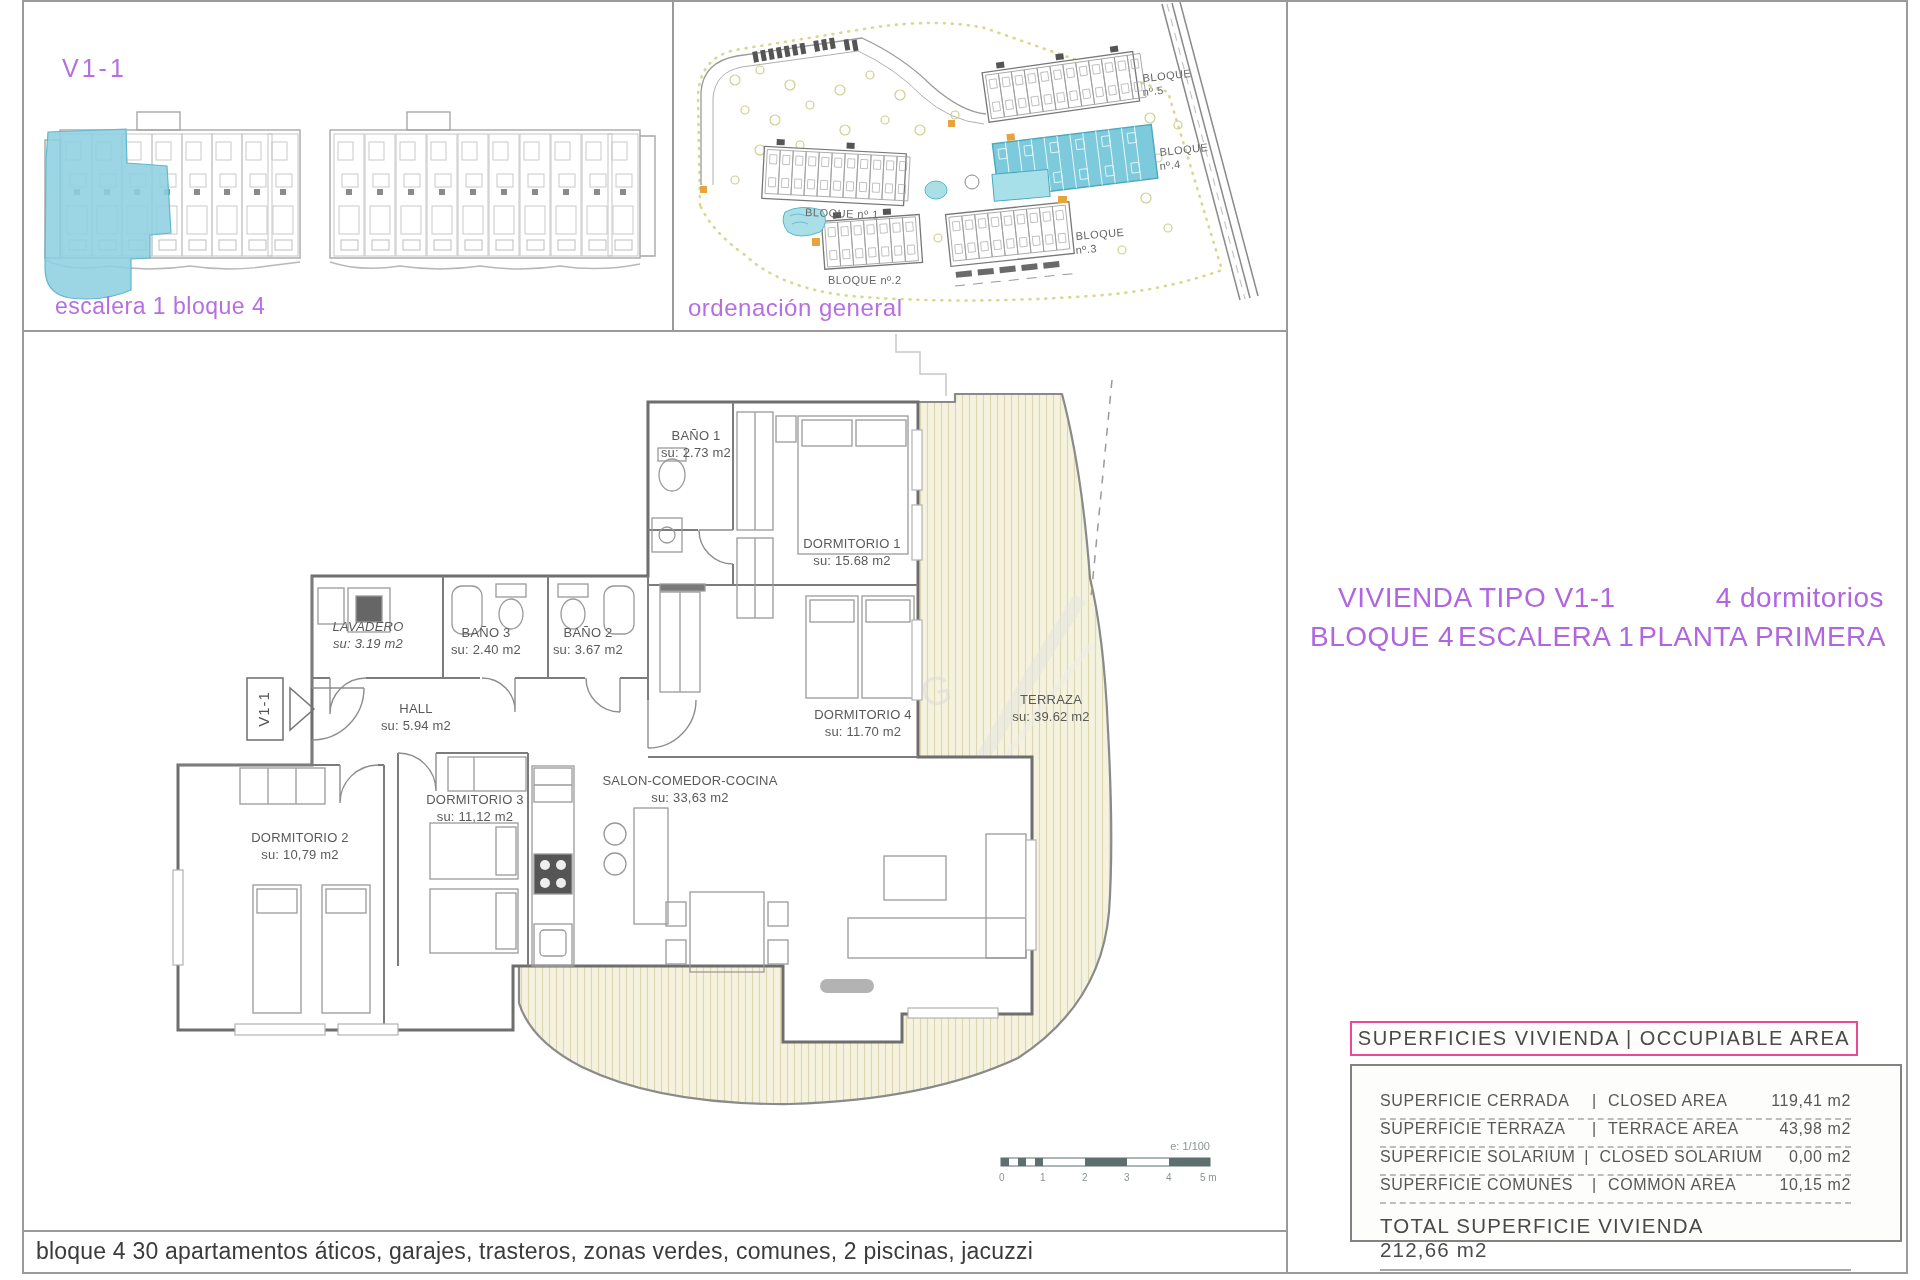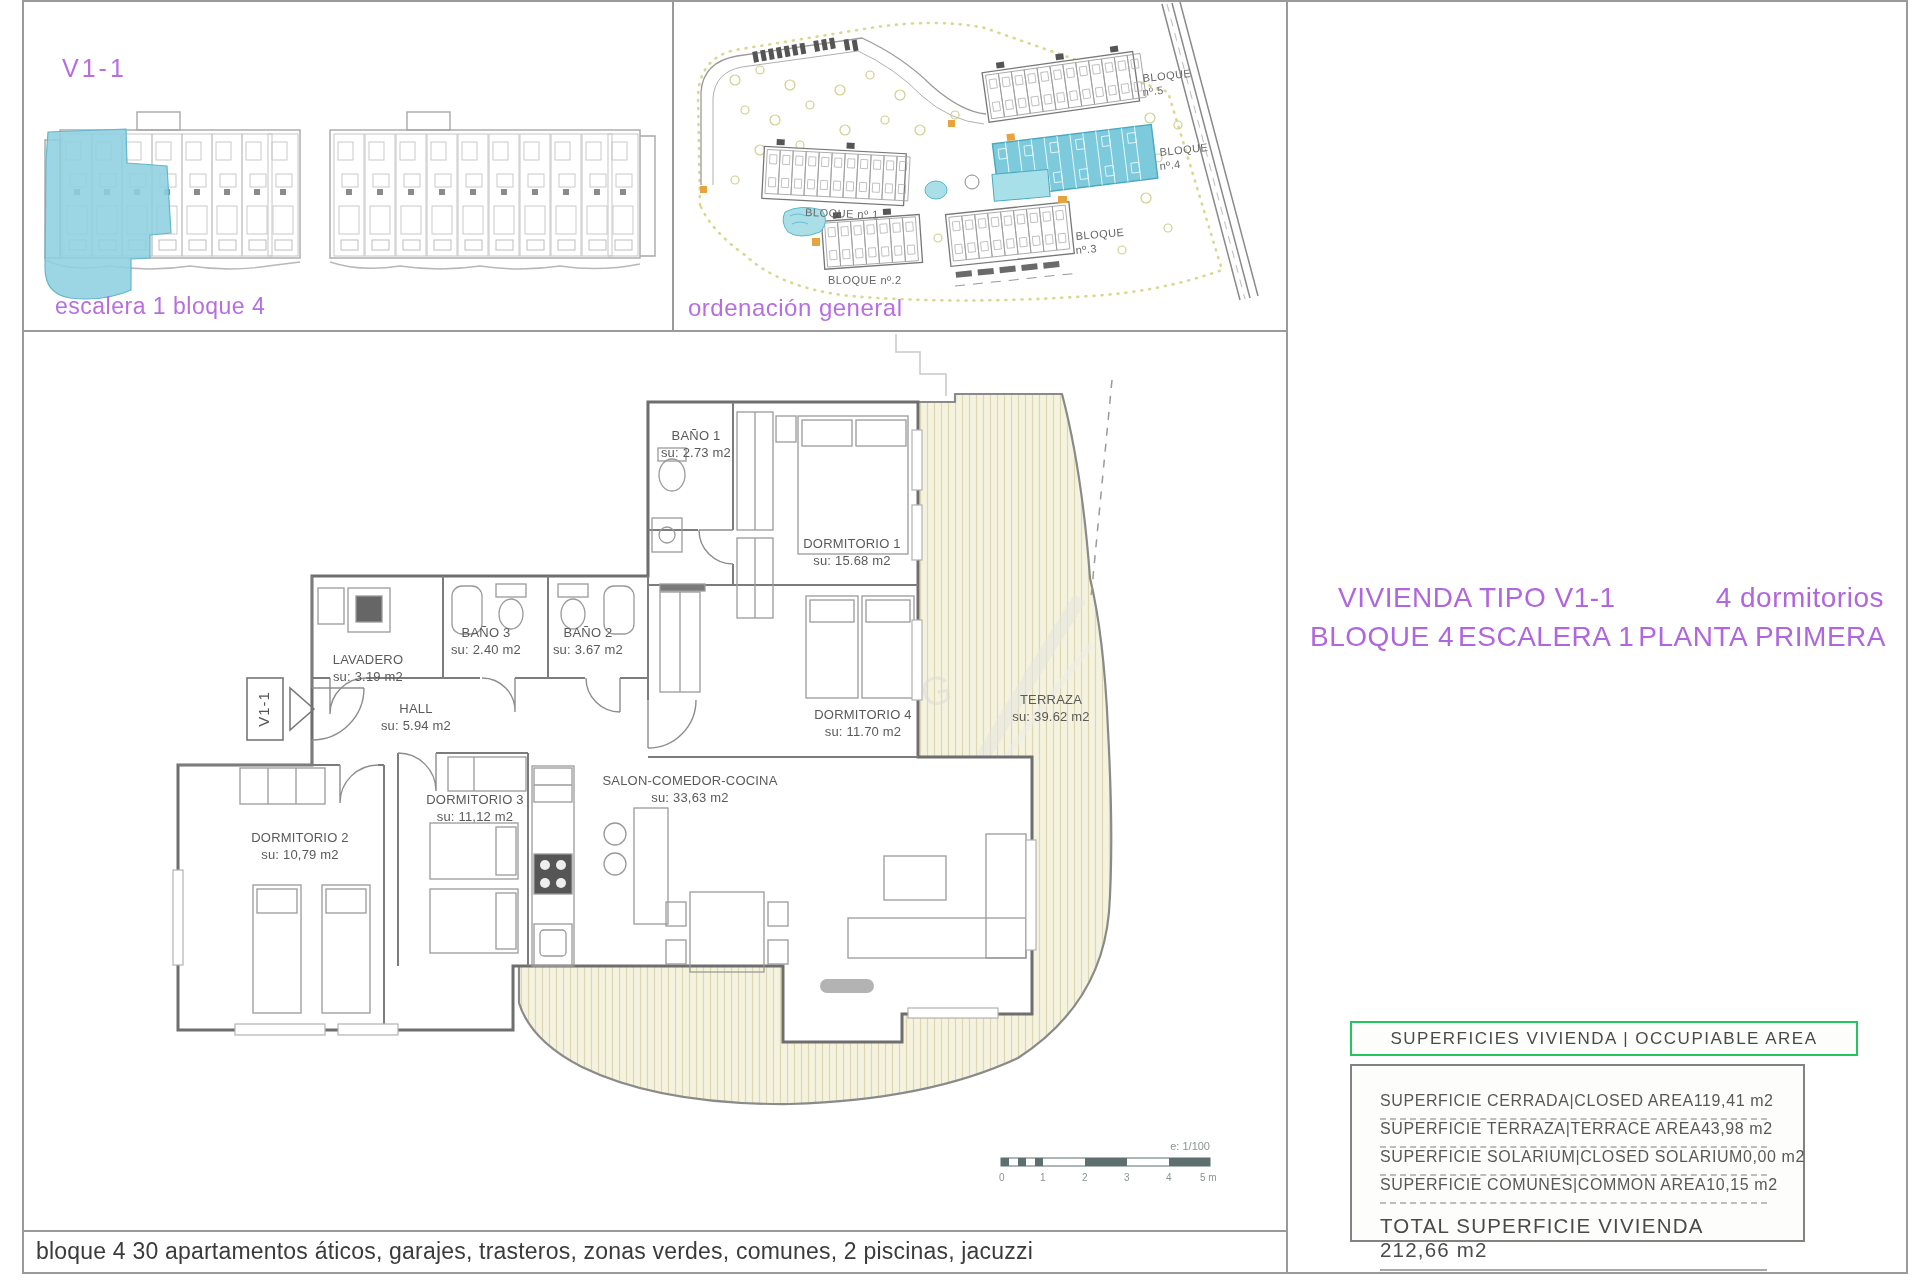--- a/index.html
+++ b/index.html
@@ -14,25 +14,25 @@
   .cap-esc{left:55px;top:293px;}
   .cap-ord{left:688px;top:294px;font-size:24px;}
 
   .title-block{position:absolute;left:1308px;top:582px;width:580px;}
   .title-line{display:flex;justify-content:space-between;font-size:28px;letter-spacing:.5px;
               color:#b066de;white-space:nowrap;}
   .title-line1{padding:0 4px 0 30px;}
   .title-line2{margin-top:7px;padding:0 2px;}
 
   .tbl-head{position:absolute;left:1350px;top:1021px;width:504px;height:31px;
-            border:2px solid #22c55e;display:flex;align-items:center;justify-content:center;
-            font-size:17px;letter-spacing:1.5px;color:#4a4a4a;background:#fdfdfc;}
-  .tbl-body{position:absolute;left:1350px;top:1064px;width:455px;height:178px;
+            border:2px solid #ec4899;display:flex;align-items:center;justify-content:center;
+            font-size:20px;letter-spacing:1.5px;color:#4a4a4a;background:#fdfdfc;}
+  .tbl-body{position:absolute;left:1350px;top:1064px;width:552px;height:178px;
             border:2px solid #828282;box-sizing:border-box;background:#fdfdfc;
-            padding:26px 36px 0 28px;}
+            padding:26px 49px 0 28px;}
   .trow{display:flex;align-items:baseline;height:26px;border-bottom:2px dashed #bdbdbd;
         font-size:16px;letter-spacing:.6px;color:#585858;white-space:nowrap;}
   .trow .es{width:212px;} .trow .pipe{width:16px;} .trow .en{flex:1;}
   .trow .val{width:92px;text-align:right;}
   .trow-total{display:flex;justify-content:space-between;align-items:baseline;margin-top:10px;
               padding-bottom:7px;border-bottom:2px solid #a8a8a8;font-size:20.5px;
               letter-spacing:1.2px;color:#4a4a4a;white-space:nowrap;flex-direction:column;}
 
   .bottom-cap{position:absolute;left:36px;top:1238px;font-size:23px;color:#3b3b3b;letter-spacing:.2px;}
 
@@ -485,21 +485,21 @@
 
   <div>
     <div class="rlabel" style="left:696px;top:427px;">
       <div>BAÑO 1</div>
         <div>su: 2.73 m2</div>
       </div>
     <div class="rlabel" style="left:852px;top:535px;">
       <div>DORMITORIO 1</div>
         <div>su: 15.68 m2</div>
       </div>
-    <div class="rlabel" style="left:368px;top:651px;">
+    <div class="rlabel" style="left:368px;top:618px;font-style:italic;">
       <div>LAVADERO</div>
         <div>su: 3.19 m2</div>
       </div>
     <div class="rlabel" style="left:486px;top:624px;">
       <div>BAÑO 3</div>
         <div>su: 2.40 m2</div>
       </div>
     <div class="rlabel" style="left:588px;top:624px;">
       <div>BAÑO 2</div>
         <div>su: 3.67 m2</div>

